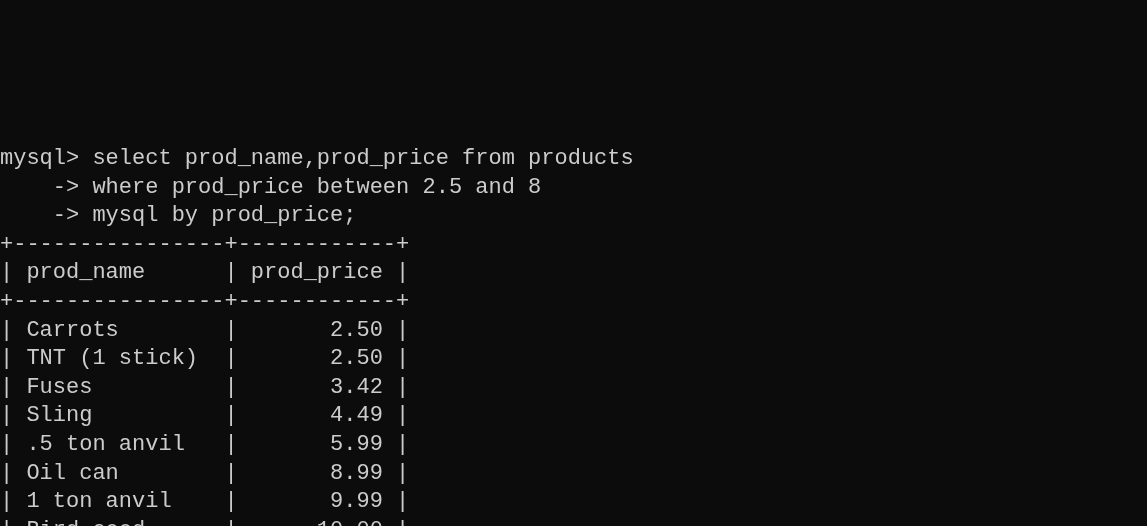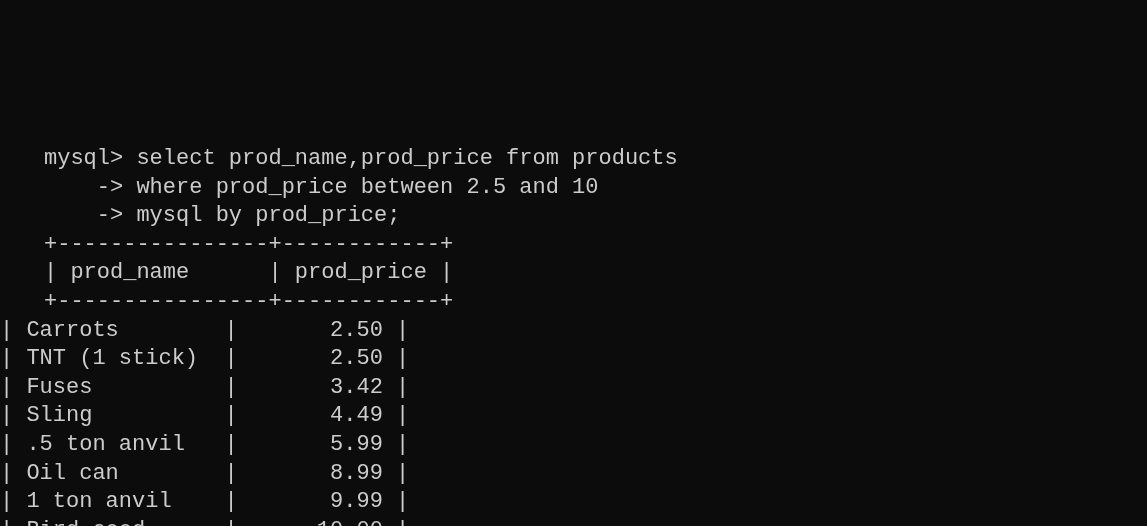--- a/index.html
+++ b/index.html
@@ -13,31 +13,30 @@
       width: 1147px;
       height: 526px;
       overflow: hidden;
       white-space: pre;
     }
     .terminal {
       padding: 2px 0 0 0;
     }
     .line {
       white-space: pre;
-      padding-left: 44px;
     }
   </style>
 </head>
 <body>
 
 
 
 <div class="terminal">
 <span class="line"><span>mysql&gt;</span><span> select prod_name,prod_price from products</span></span>
-<span class="line"><span>    -&gt;</span><span> where prod_price between 2.5 and 10</span></span>
+<span class="line"><span>    -&gt;</span><span> where prod_price between 2.5 and 8</span></span>
 <span class="line"><span>    -&gt;</span><span> mysql by prod_price;</span></span>
 <span class="line">+----------------+------------+</span>
 <span class="line">| prod_name      | prod_price |</span>
 <span class="line">+----------------+------------+</span>
 <div id="table-body">| Carrots        |       2.50 |
 | TNT (1 stick)  |       2.50 |
 | Fuses          |       3.42 |
 | Sling          |       4.49 |
 | .5 ton anvil   |       5.99 |
 | Oil can        |       8.99 |

